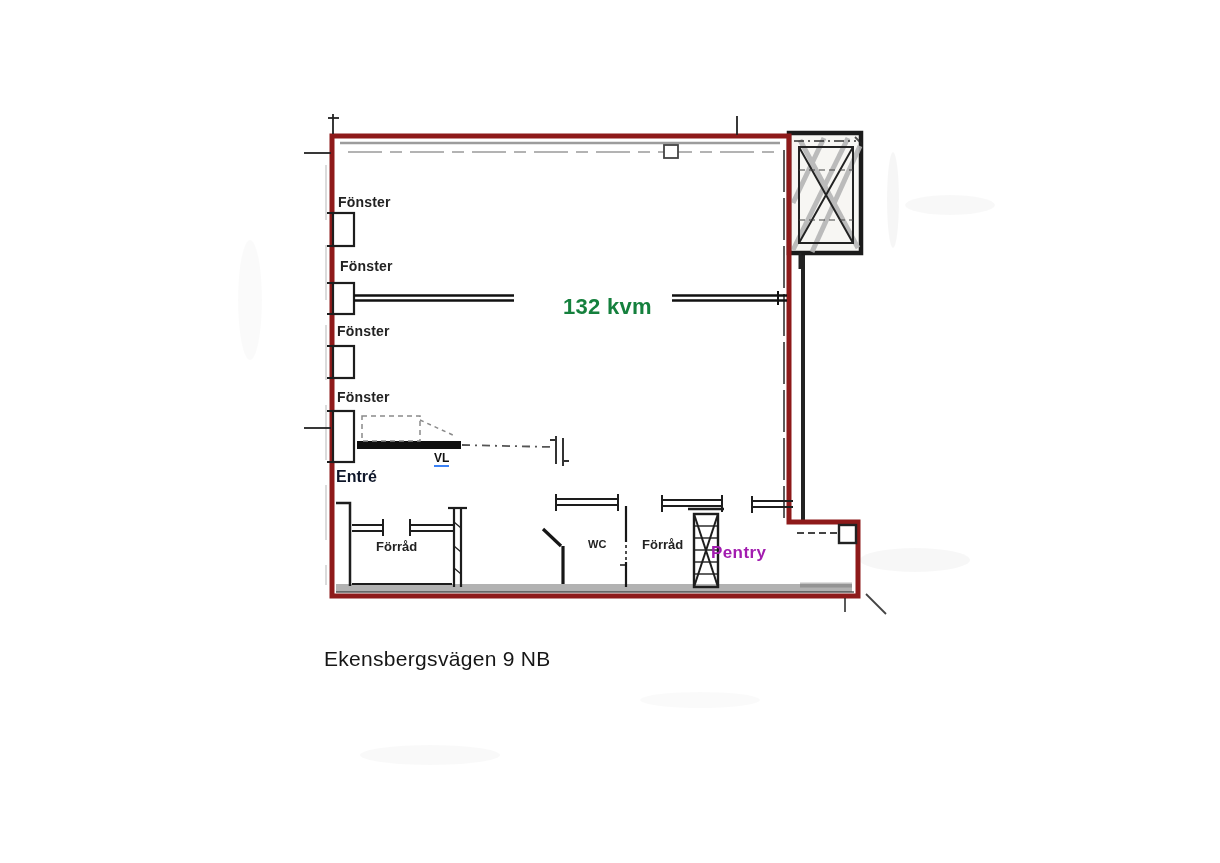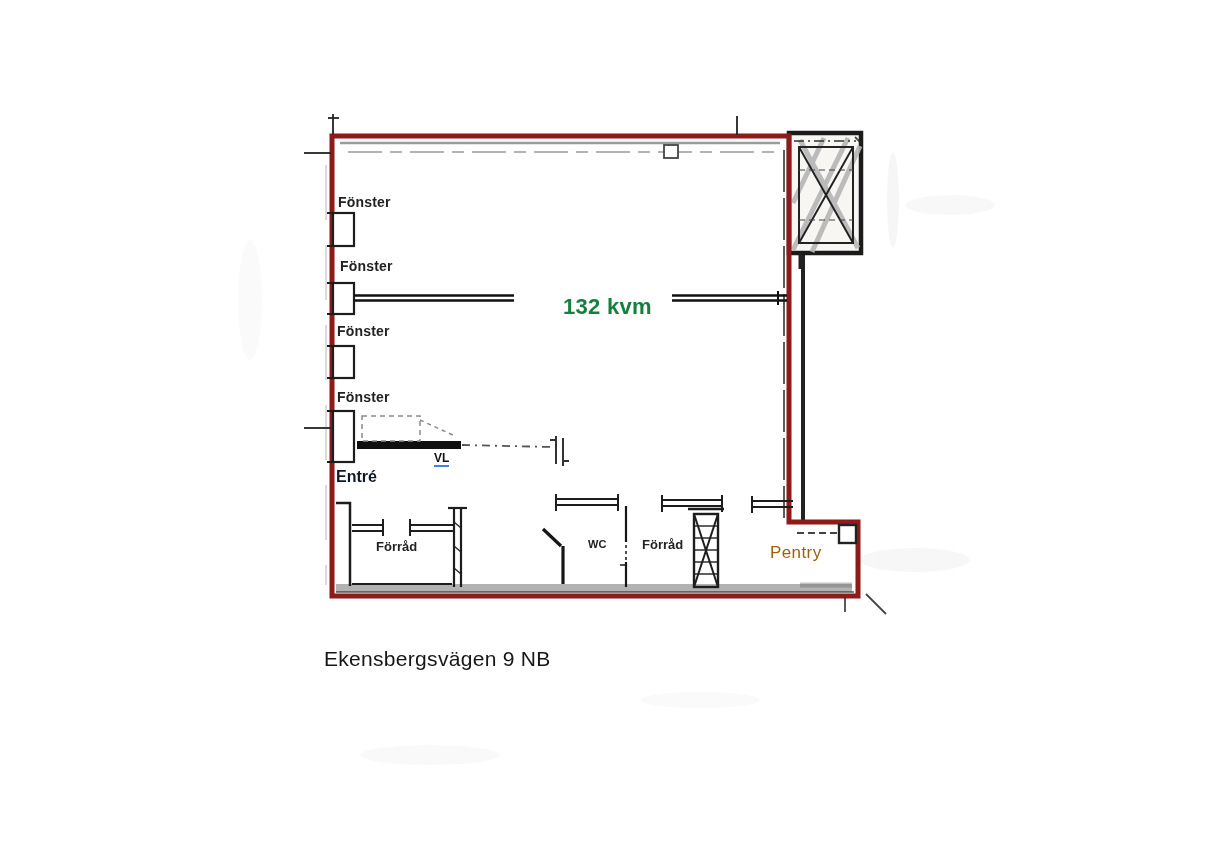--- a/index.html
+++ b/index.html
@@ -15,21 +15,21 @@
   .lbl-fonster{font-size:14px;font-weight:700;letter-spacing:.2px;color:#222;text-align:center;}
   .lbl-f1{left:338px;top:195px;}
   .lbl-f2{left:340px;top:259px;}
   .lbl-f3{left:337px;top:324px;}
   .lbl-f4{left:337px;top:390px;}
   .lbl-entre{left:336px;top:469px;font-size:16px;font-weight:700;color:#0f172a;}
   .lbl-area{left:563px;top:296px;font-size:22px;font-weight:700;color:#15803d;letter-spacing:.3px;}
   .lbl-forrad1{left:376px;top:540px;font-size:13px;font-weight:700;color:#222;}
   .lbl-wc{left:588px;top:539px;font-size:11px;font-weight:700;color:#222;}
   .lbl-forrad2{left:642px;top:538px;font-size:13px;font-weight:700;color:#222;}
-  .lbl-pentry{left:770px;top:544px;font-size:17px;font-weight:400;color:#a16207;letter-spacing:.4px;}
+  .lbl-pentry{left:711px;top:544px;font-size:17px;font-weight:700;color:#a21caf;letter-spacing:.4px;}
   .lbl-vl{left:434px;top:416px;font-size:12px;font-weight:700;color:#111;border-bottom:2px solid #3b82f6;padding-bottom:1px;margin-top:36px;}
   .lbl-address{left:324px;top:648px;font-size:21px;font-weight:400;color:#161616;letter-spacing:.3px;}
 </style>
 </head>
 <body>
 
 <div class="stage">
 
   <svg class="plan-svg" width="1220" height="863" viewBox="0 0 1220 863">
 

